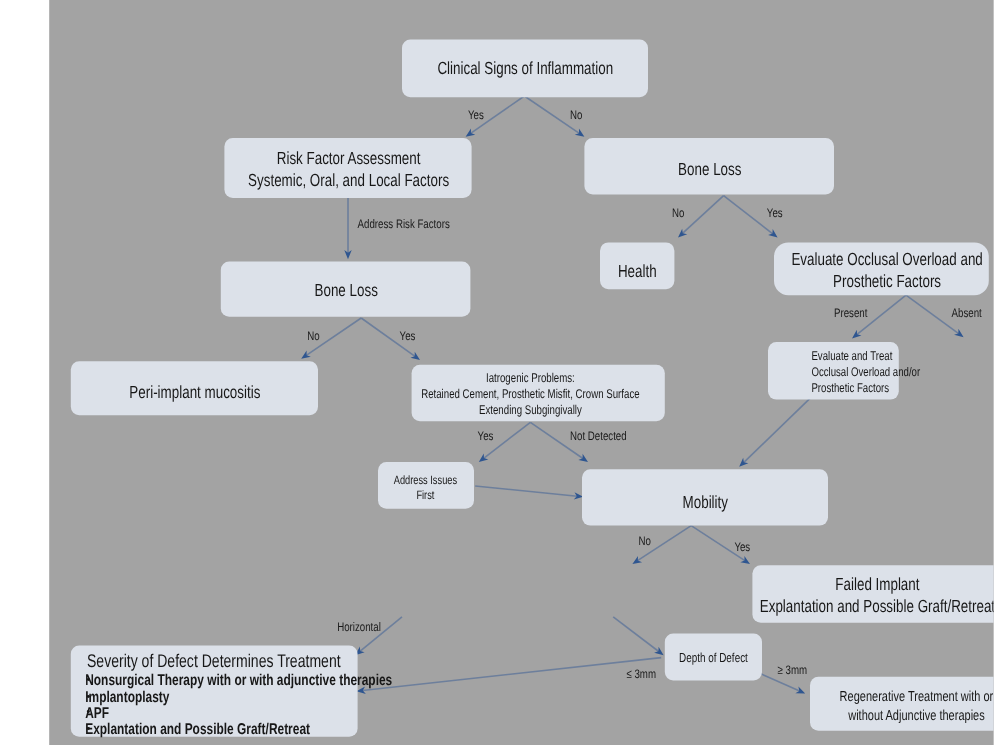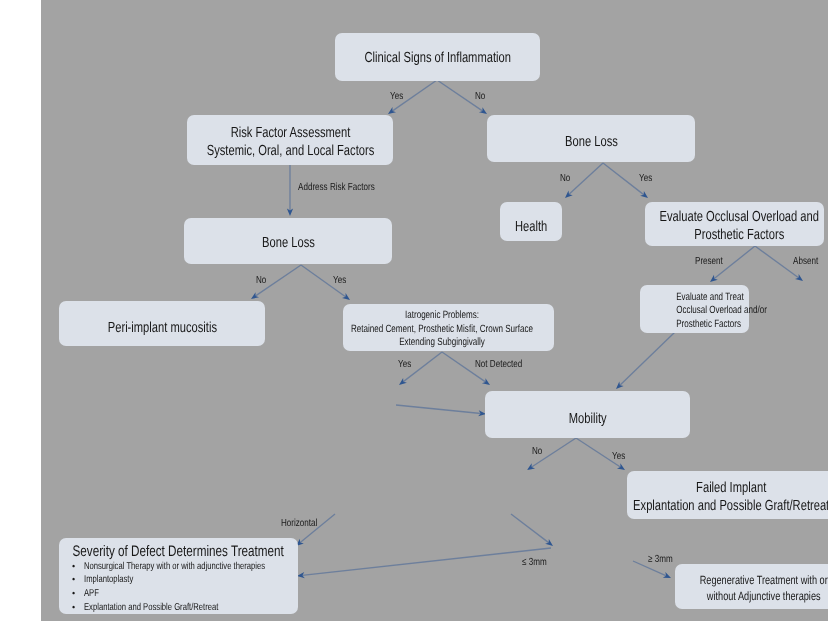--- a/index.html
+++ b/index.html
@@ -10,27 +10,27 @@
   #canvas{position:relative;width:828px;height:621px;background:#a3a3a3;margin-left:41px;}
   svg#edges{position:absolute;left:0;top:0;width:828px;height:621px;}
   .node{position:absolute;box-sizing:border-box;background:#dce1e9;border-radius:7px;
         display:flex;align-items:center;justify-content:center;text-align:center;
         color:#171717;line-height:1.26;}
   .node > .txt{display:block;transform:scaleX(.765) translateY(2px);transform-origin:center center;
         white-space:pre;}
   .elabel{position:absolute;color:#1a1a1a;font-size:10.3px;white-space:nowrap;
           transform-origin:left center;}
   .elabel > span{display:inline-block;transform:scaleX(.785);transform-origin:left center;}
-  .sev{align-items:center;justify-content:flex-start;text-align:left;line-height:1;}
+  .sev{align-items:flex-start;justify-content:flex-start;text-align:left;line-height:1;}
   .sev .body{width:100%;padding-top:5px;}
   .sev .hdwrap{display:flex;justify-content:center;line-height:17px;}
   .sev .hd{display:inline-block;font-size:15.3px;line-height:17px;
            transform:scaleX(.765);transform-origin:center center;white-space:pre;}
   .sev ul{margin:0;padding:0;list-style:none;}
-  .sev li{font-size:10px;line-height:13.6px;position:relative;padding-left:25px;}
+  .sev li{font-size:13px;line-height:13.6px;position:relative;padding-left:12px;font-weight:bold;}
   .sev li:before{content:"\2022";position:absolute;left:13px;top:0;font-size:9px;}
   .sev li .txt{display:inline-block;transform:scaleX(.765);transform-origin:left center;white-space:pre;}
 </style>
 </head>
 <body>
 
 <div id="canvas">
 
   <svg id="edges" viewBox="0 0 828 621" xmlns="http://www.w3.org/2000/svg">
       <g>
@@ -125,21 +125,21 @@
   </div>
 
   <div class="node" style="left:143px;top:218px;width:208px;height:46px;font-size:14.6px;">
     <span class="txt">Bone Loss</span>
   </div>
 
   <div class="node" style="left:459px;top:202px;width:62px;height:39px;font-size:14.6px;">
     <span class="txt" style="transform:scaleX(.765) translateY(6px);">Health</span>
   </div>
 
-  <div class="node" style="left:604px;top:202px;width:179px;height:44px;font-size:14.6px;">
+  <div class="node" style="left:604px;top:202px;width:179px;height:44px;font-size:14.6px;border-radius:12px;">
     <span class="txt" style="margin-left:10px;">Evaluate Occlusal Overload and
 Prosthetic Factors</span>
   </div>
 
   <div class="node" style="left:599px;top:285px;width:109px;height:48px;font-size:10.5px;line-height:13.6px;
               justify-content:flex-start;text-align:left;padding-left:27px;">
     <span class="txt" style="transform-origin:left center;padding-left:12px;">Evaluate and Treat
 Occlusal Overload and/or
 Prosthetic Factors</span>
   </div>
@@ -148,20 +148,24 @@
   <div class="node" style="left:18px;top:301px;width:206px;height:45px;font-size:14.6px;">
     <span class="txt" style="transform:scaleX(.765) translateY(5px);">Peri-implant mucositis</span>
   </div>
 
   <div class="node" style="left:302px;top:304px;width:211px;height:47px;font-size:10.55px;line-height:13.5px;">
     <span class="txt" style="margin-right:13px;">Iatrogenic Problems:
 Retained Cement, Prosthetic Misfit, Crown Surface
 Extending Subgingivally</span>
   </div>
 
+  <div class="node" style="left:274px;top:385px;width:80px;height:39px;font-size:10.1px;line-height:13px;">
+    <span class="txt">Address Issues
+First</span>
+  </div>
 
   <div class="node" style="left:444px;top:391px;width:205px;height:47px;font-size:14.6px;">
     <span class="txt" style="transform:scaleX(.765) translateY(5px);">Mobility</span>
   </div>
 
 
   <div class="node" style="left:586px;top:471px;width:209px;height:48px;font-size:14.6px;">
     <span class="txt">Failed Implant
 Explantation and Possible Graft/Retreat</span>
   </div>
@@ -173,20 +177,23 @@
         </div>
       <ul>
         <li><span class="txt">Nonsurgical Therapy with or with adjunctive therapies</span></li>
         <li><span class="txt">Implantoplasty</span></li>
         <li><span class="txt">APF</span></li>
         <li><span class="txt">Explantation and Possible Graft/Retreat</span></li>
       </ul>
     </div>
   </div>
 
+  <div class="node" style="left:513px;top:528px;width:81px;height:39px;font-size:10.8px;">
+    <span class="txt">Depth of Defect</span>
+  </div>
 
   <div class="node" style="left:634px;top:564px;width:185px;height:45px;font-size:12px;">
     <span class="txt" style="margin-right:8px;">Regenerative Treatment with or
 without Adjunctive therapies</span>
   </div>
 
   <div class="elabel" style="left:349px;top:91px;"><span>Yes</span></div>
   <div class="elabel" style="left:434px;top:91px;"><span>No</span></div>
   <div class="elabel" style="left:257px;top:182px;"><span>Address Risk Factors</span></div>
   <div class="elabel" style="left:519px;top:173px;"><span>No</span></div>

